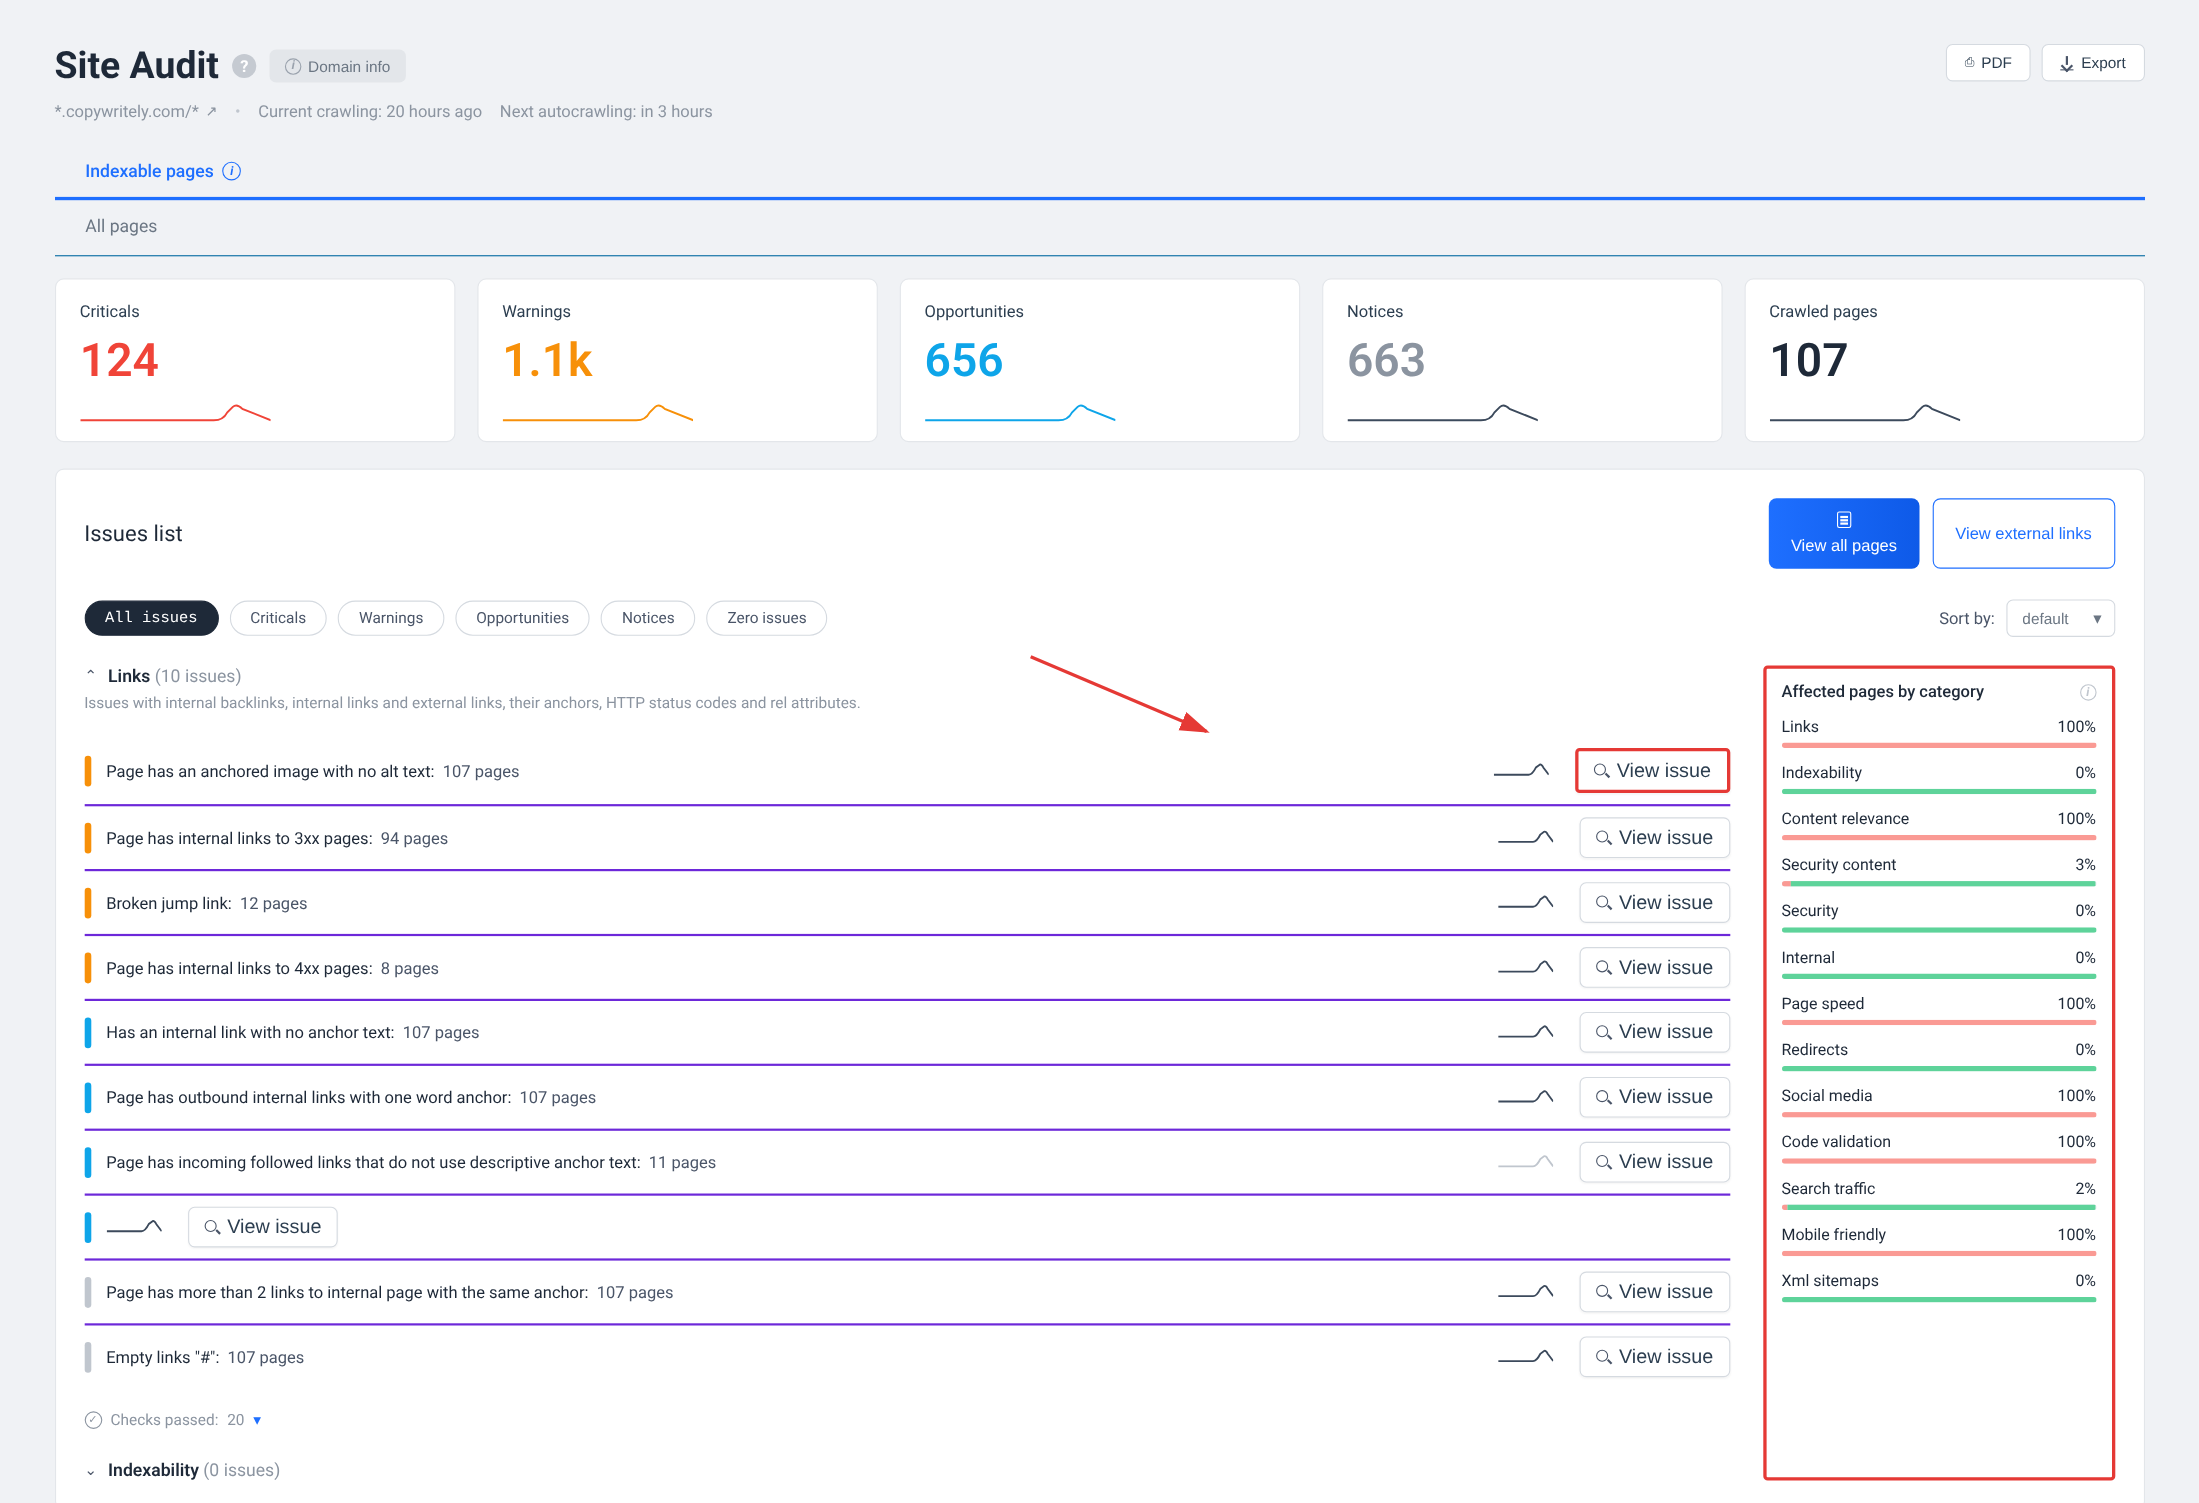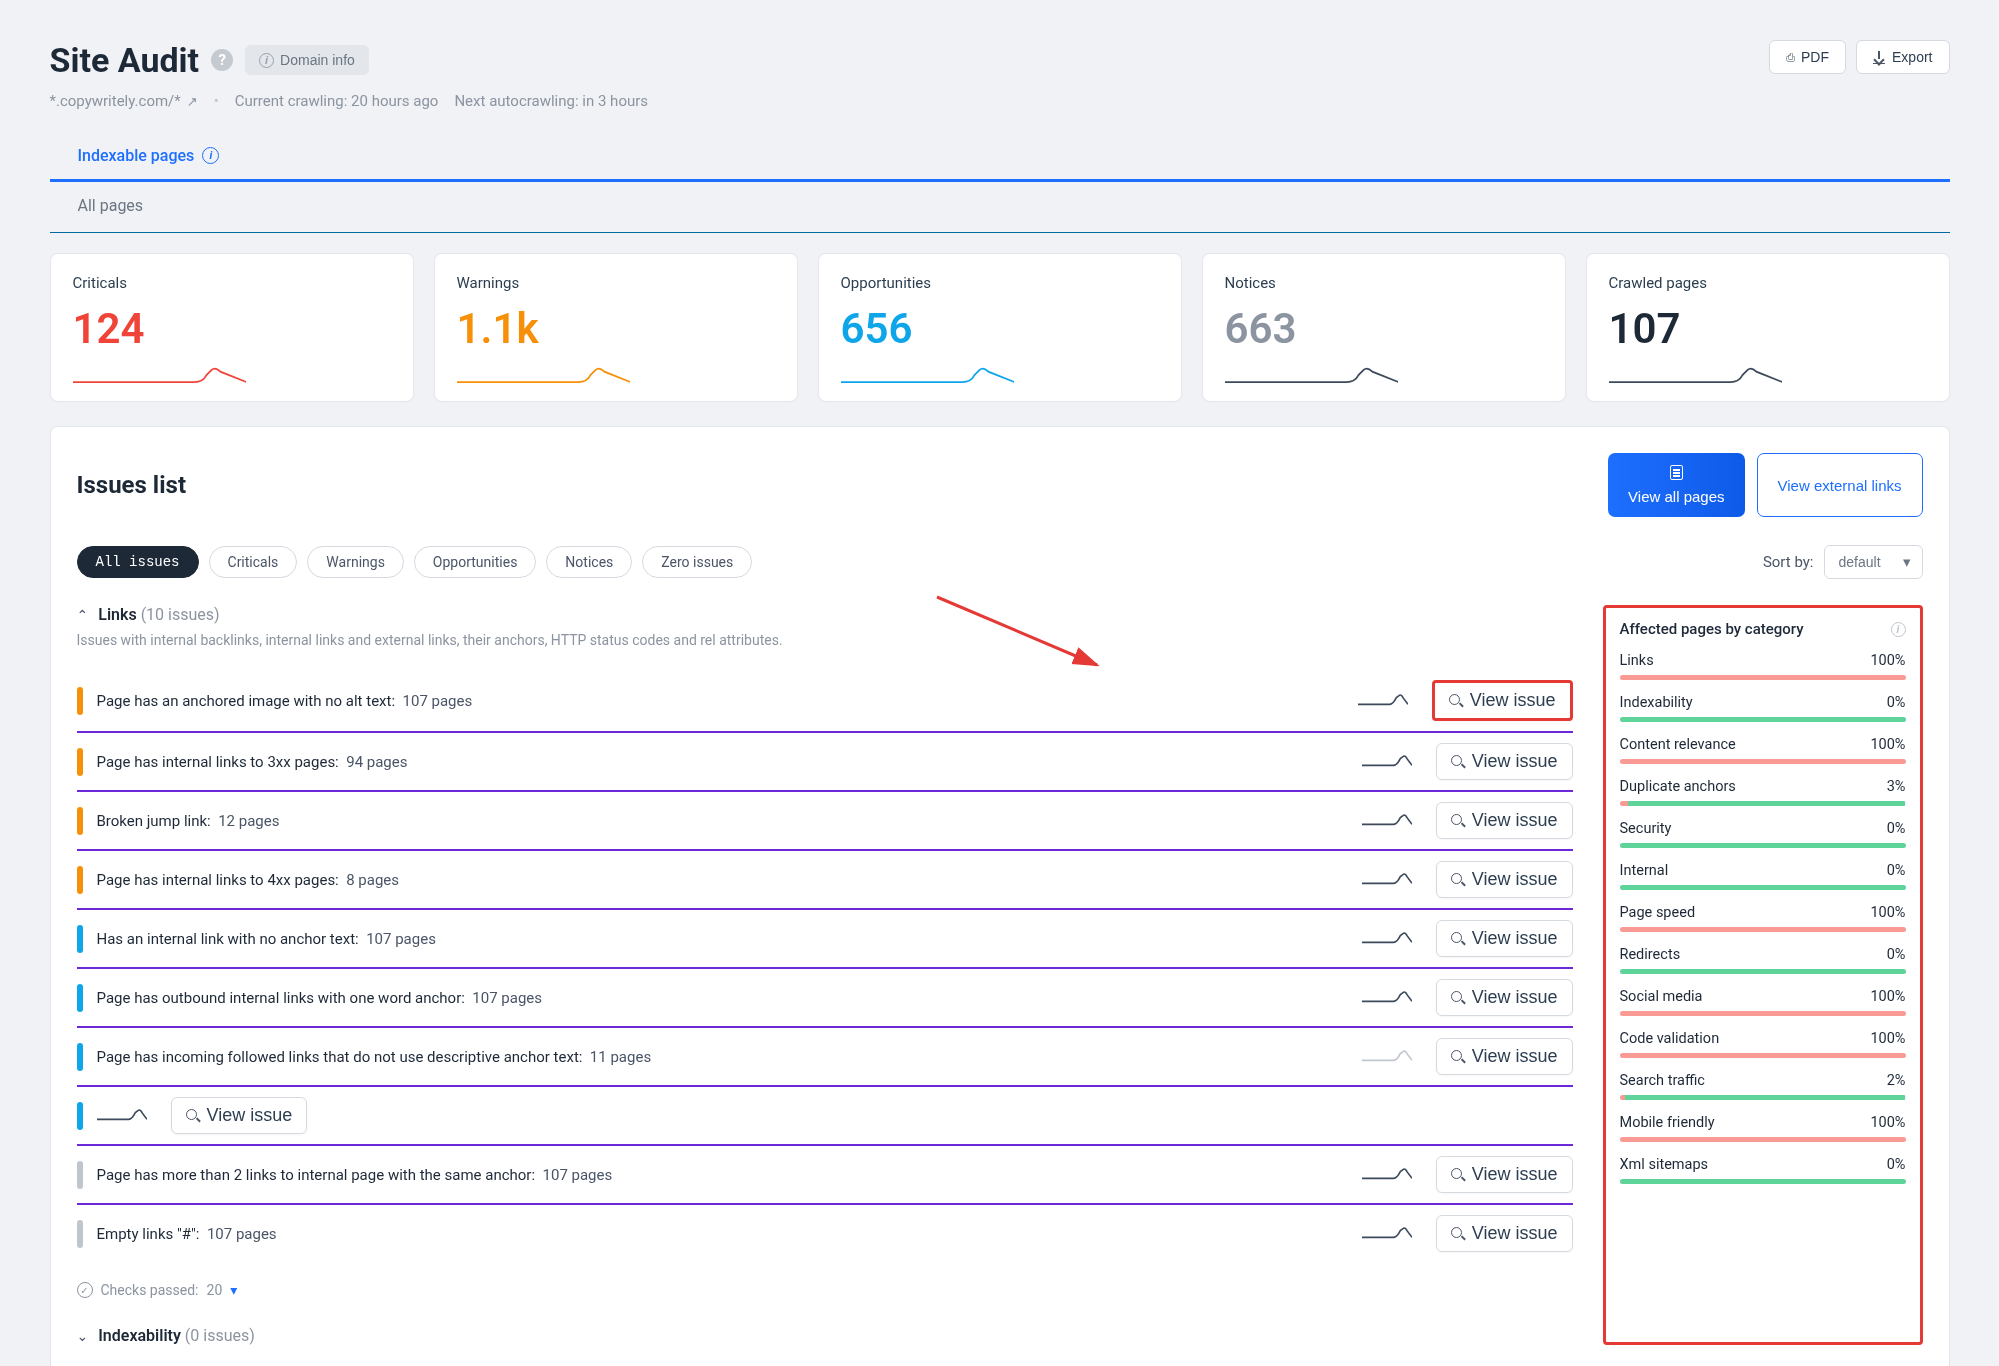--- a/index.html
+++ b/index.html
@@ -25,21 +25,21 @@
 .stat-label { font-size: 15px; color: #2c3e50; margin-bottom: 12px; }
 .stat-value { font-size: 42px; font-weight: 600; }
 .stat-value.red { color: #f04438; }
 .stat-value.orange { color: #f79009; }
 .stat-value.blue { color: #0ea5e9; }
 .stat-value.gray { color: #8b94a0; }
 .stat-value.dark { color: #1e2938; }
 .sparkline { margin-top: 10px; height: 26px; }
 .issues-panel { background: #fff; border: 1px solid #e3e6ea; border-radius: 8px; padding: 26px; }
 .issues-header { display: flex; justify-content: space-between; align-items: center; margin-bottom: 28px; }
-.issues-title { font-size: 24px; font-weight: 700; color: #1e2938; }
+.issues-title { font-size: 20px; font-weight: 400; color: #1e2938; }
 .issues-actions { display: flex; gap: 12px; }
 .btn-primary { background: linear-gradient(90deg, #1e6fff, #0e5ae8); color: #fff; border: none; border-radius: 7px; padding: 12px 20px; font-size: 15px; cursor: pointer; display: flex; align-items: center; gap: 8px; font-weight: 500; flex-direction: column; }
 .btn-outline { background: #fff; color: #1e6fff; border: 1.5px solid #1e6fff; border-radius: 7px; padding: 12px 20px; font-size: 15px; cursor: pointer; font-weight: 500; }
 .filter-row { display: flex; justify-content: space-between; align-items: center; margin-bottom: 26px; }
 .filter-chips { display: flex; gap: 10px; }
 .chip { padding: 7px 18px; border-radius: 18px; font-size: 14px; cursor: pointer; border: 1px solid #d5dae0; background: #fff; color: #4a5568; }
 .chip.active { background: #1e2938; color: #fff; border-color: #1e2938; font-weight: 500; font-family: Liberation Mono, monospace; }
 .sort-wrap { display: flex; align-items: center; gap: 10px; color: #4a5568; font-size: 15px; }
 .sort-select { border: 1px solid #d5dae0; border-radius: 6px; padding: 8px 40px 8px 14px; font-size: 14px; color: #6b7683; background: #fff; appearance: none; cursor: pointer; position: relative; }
 .sort-wrap-inner { position: relative; }
@@ -381,21 +381,21 @@
     <div class="cat-item-row">
       <span>Content relevance</span>
       <span>100%</span>
     </div>
     <div class="cat-bar">
                 <div class="cat-bar-fill red" style="width:100%"></div>
               </div>
   </div>
             <div class="cat-item">
     <div class="cat-item-row">
-      <span>Duplicate anchors</span>
+      <span>Security content</span>
       <span>3%</span>
     </div>
     <div class="cat-bar">
                 <div class="cat-bar-fill red" style="width:3%"></div>
                 <div class="cat-bar-fill green" style="width:97%"></div>
               </div>
   </div>
             <div class="cat-item">
     <div class="cat-item-row">
       <span>Security</span>

